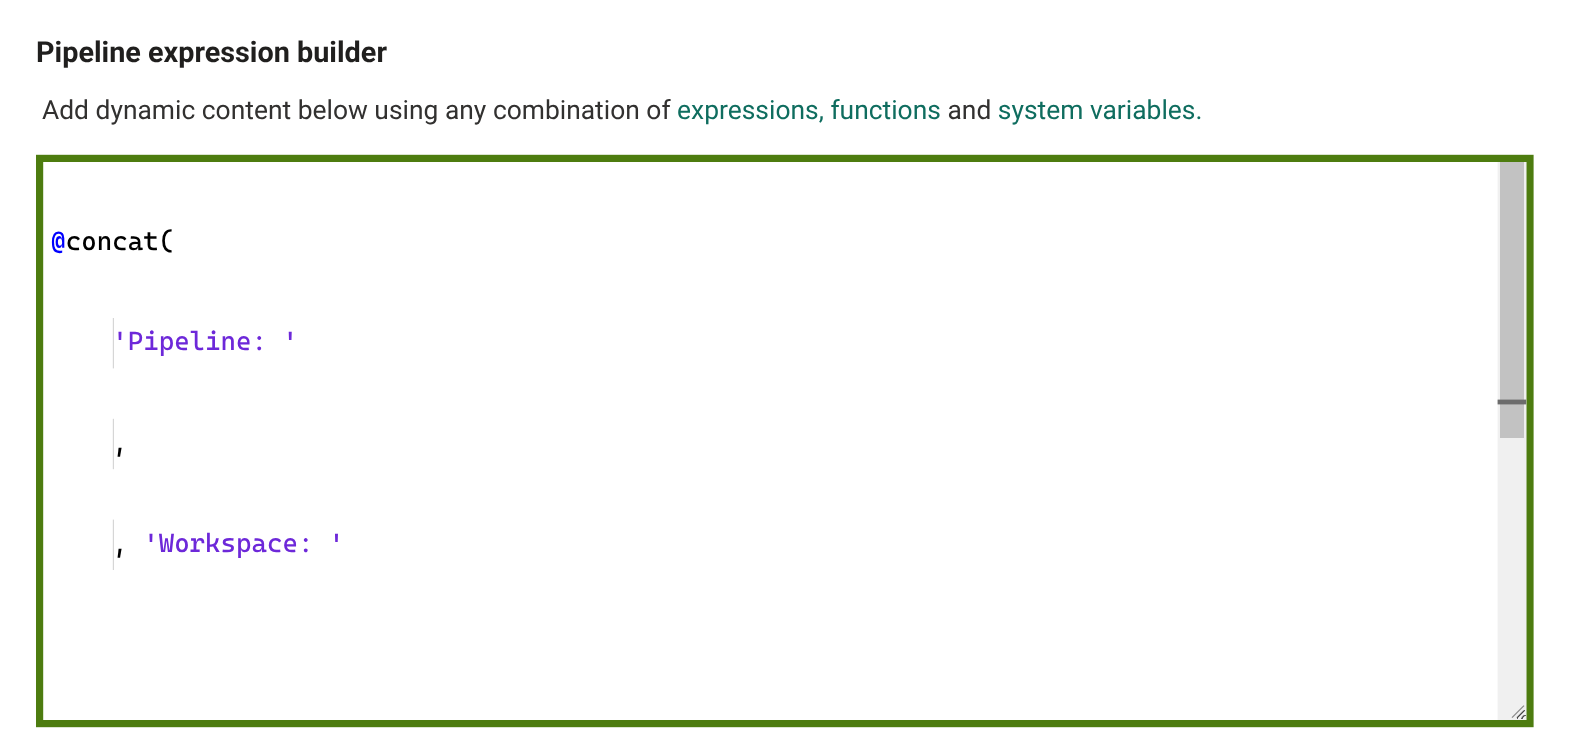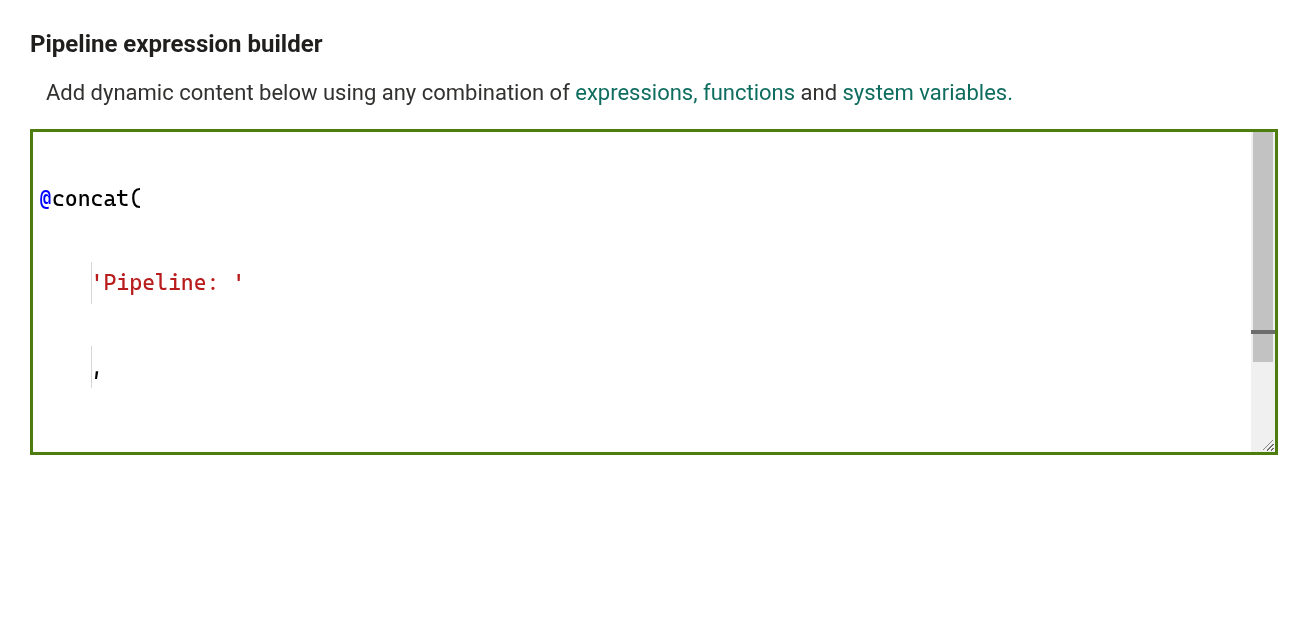--- a/index.html
+++ b/index.html
@@ -14,33 +14,33 @@
     width: 1308px;
   }
   h1.title {
     font-size: 24px;
     font-weight: 700;
     margin: 10px 0 20px 0;
     color: #201f1e;
   }
   p.subtitle {
     font-size: 22px;
-    margin: 0 0 20px 16px;
+    margin: 0 0 20px 5px;
     color: #323130;
     line-height: 1.4;
   }
   p.subtitle a {
     color: #0f6d5f;
     text-decoration: none;
     cursor: pointer;
   }
   .editor-wrapper {
-    border: 3px solid #4d7c0f;
+    border: 6px solid #4d7c0f;
     position: relative;
-    height: 326px;
+    height: 477px;
     background: #ffffff;
     overflow: hidden;
     resize: both;
   }
   .editor-scroll {
     position: absolute;
     top: 0;
     left: 0;
     right: 24px;
     bottom: 0;
@@ -49,21 +49,21 @@
   .code {
     font-family: "Cascadia Code", Consolas, "Courier New", monospace;
     font-size: 22px;
     line-height: 42px;
     padding: 4px 6px;
     white-space: pre;
     color: #000000;
   }
   .tok-at { color: #0000ff; }
   .tok-fn { color: #000000; }
-  .tok-str { color: #b91c1c; margin-top: 11px; }
+  .tok-str { color: #6d28d9; margin-top: 11px; }
   .tok-punc { color: #000000; }
   .indent-guide {
     display: inline-block;
     width: 0;
     border-left: 1px solid #d6d6d6;
     height: 42px;
     vertical-align: top;
     margin-right: -1px;
   }
   
@@ -120,20 +120,21 @@
 <p class="subtitle">
   <span>Add dynamic content below using any combination of </span><a href="#">expressions,</a><span> </span><a href="#">functions</a><span> and </span><a href="#">system variables.</a>
 </p>
 
 <div class="editor-wrapper">
   <div class="editor-scroll">
     <div class="code">
 <span class="line"><span class="tok-at">@</span><span class="tok-fn">concat</span><span class="tok-punc">(</span></span>
 <span class="line"><span class="pad">    </span><span class="indent-guide"></span><span class="tok-str">'Pipeline: '</span></span>
 <span class="line"><span class="pad">    </span><span class="indent-guide"></span><span class="tok-punc">,</span></span>
+<span class="line"><span class="pad">    </span><span class="indent-guide"></span><span class="tok-punc">,</span> <span class="tok-str">'Workspace: '</span></span>
 
 
 
 
 
 </div>
   </div>
   <div class="vscroll">
     <div class="vscroll-track">
       <div class="vscroll-thumb"></div>

